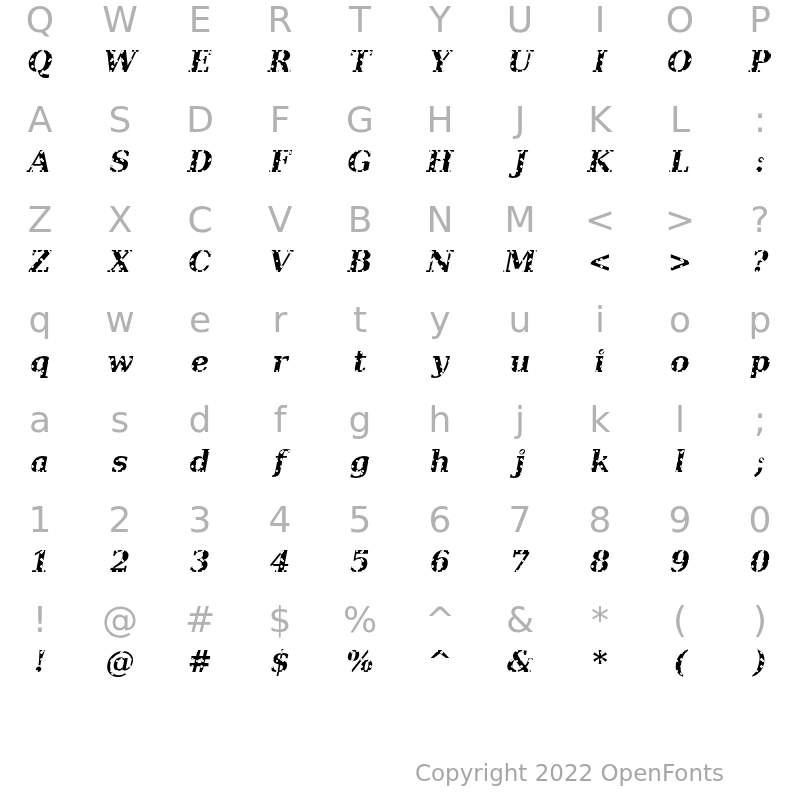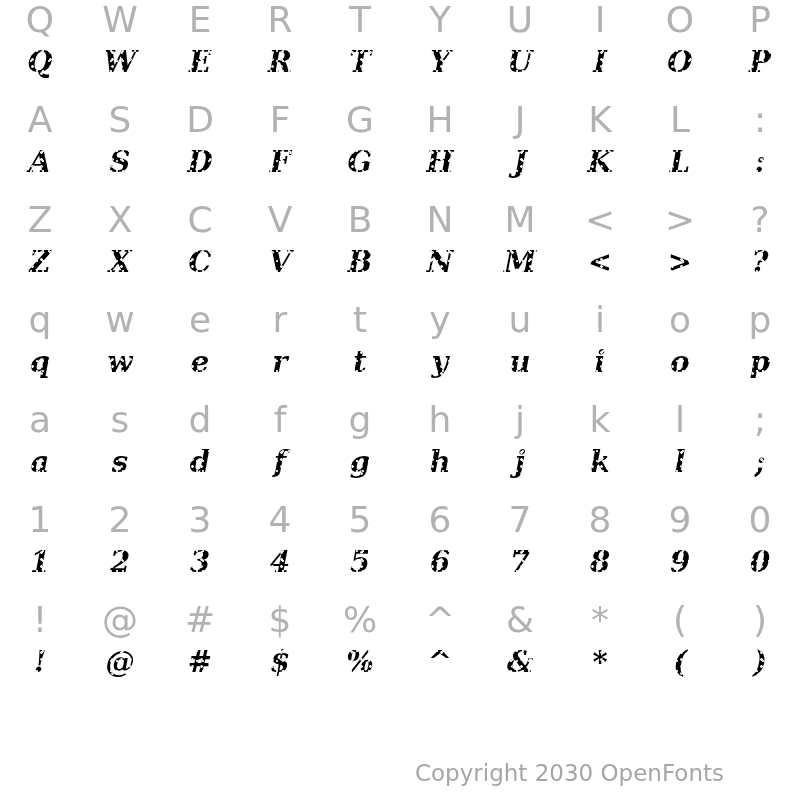--- a/index.html
+++ b/index.html
@@ -253,13 +253,13 @@
         <div class="cell sample">%</div>
         <div class="cell sample">^</div>
         <div class="cell sample">&amp;</div>
         <div class="cell sample">*</div>
         <div class="cell sample">(</div>
         <div class="cell sample">)</div>
       </div>
     </div>
   </div>
 
-<div class="footer">Copyright 2030 OpenFonts</div>
+<div class="footer">Copyright 2022 OpenFonts</div>
 
 </body></html>

